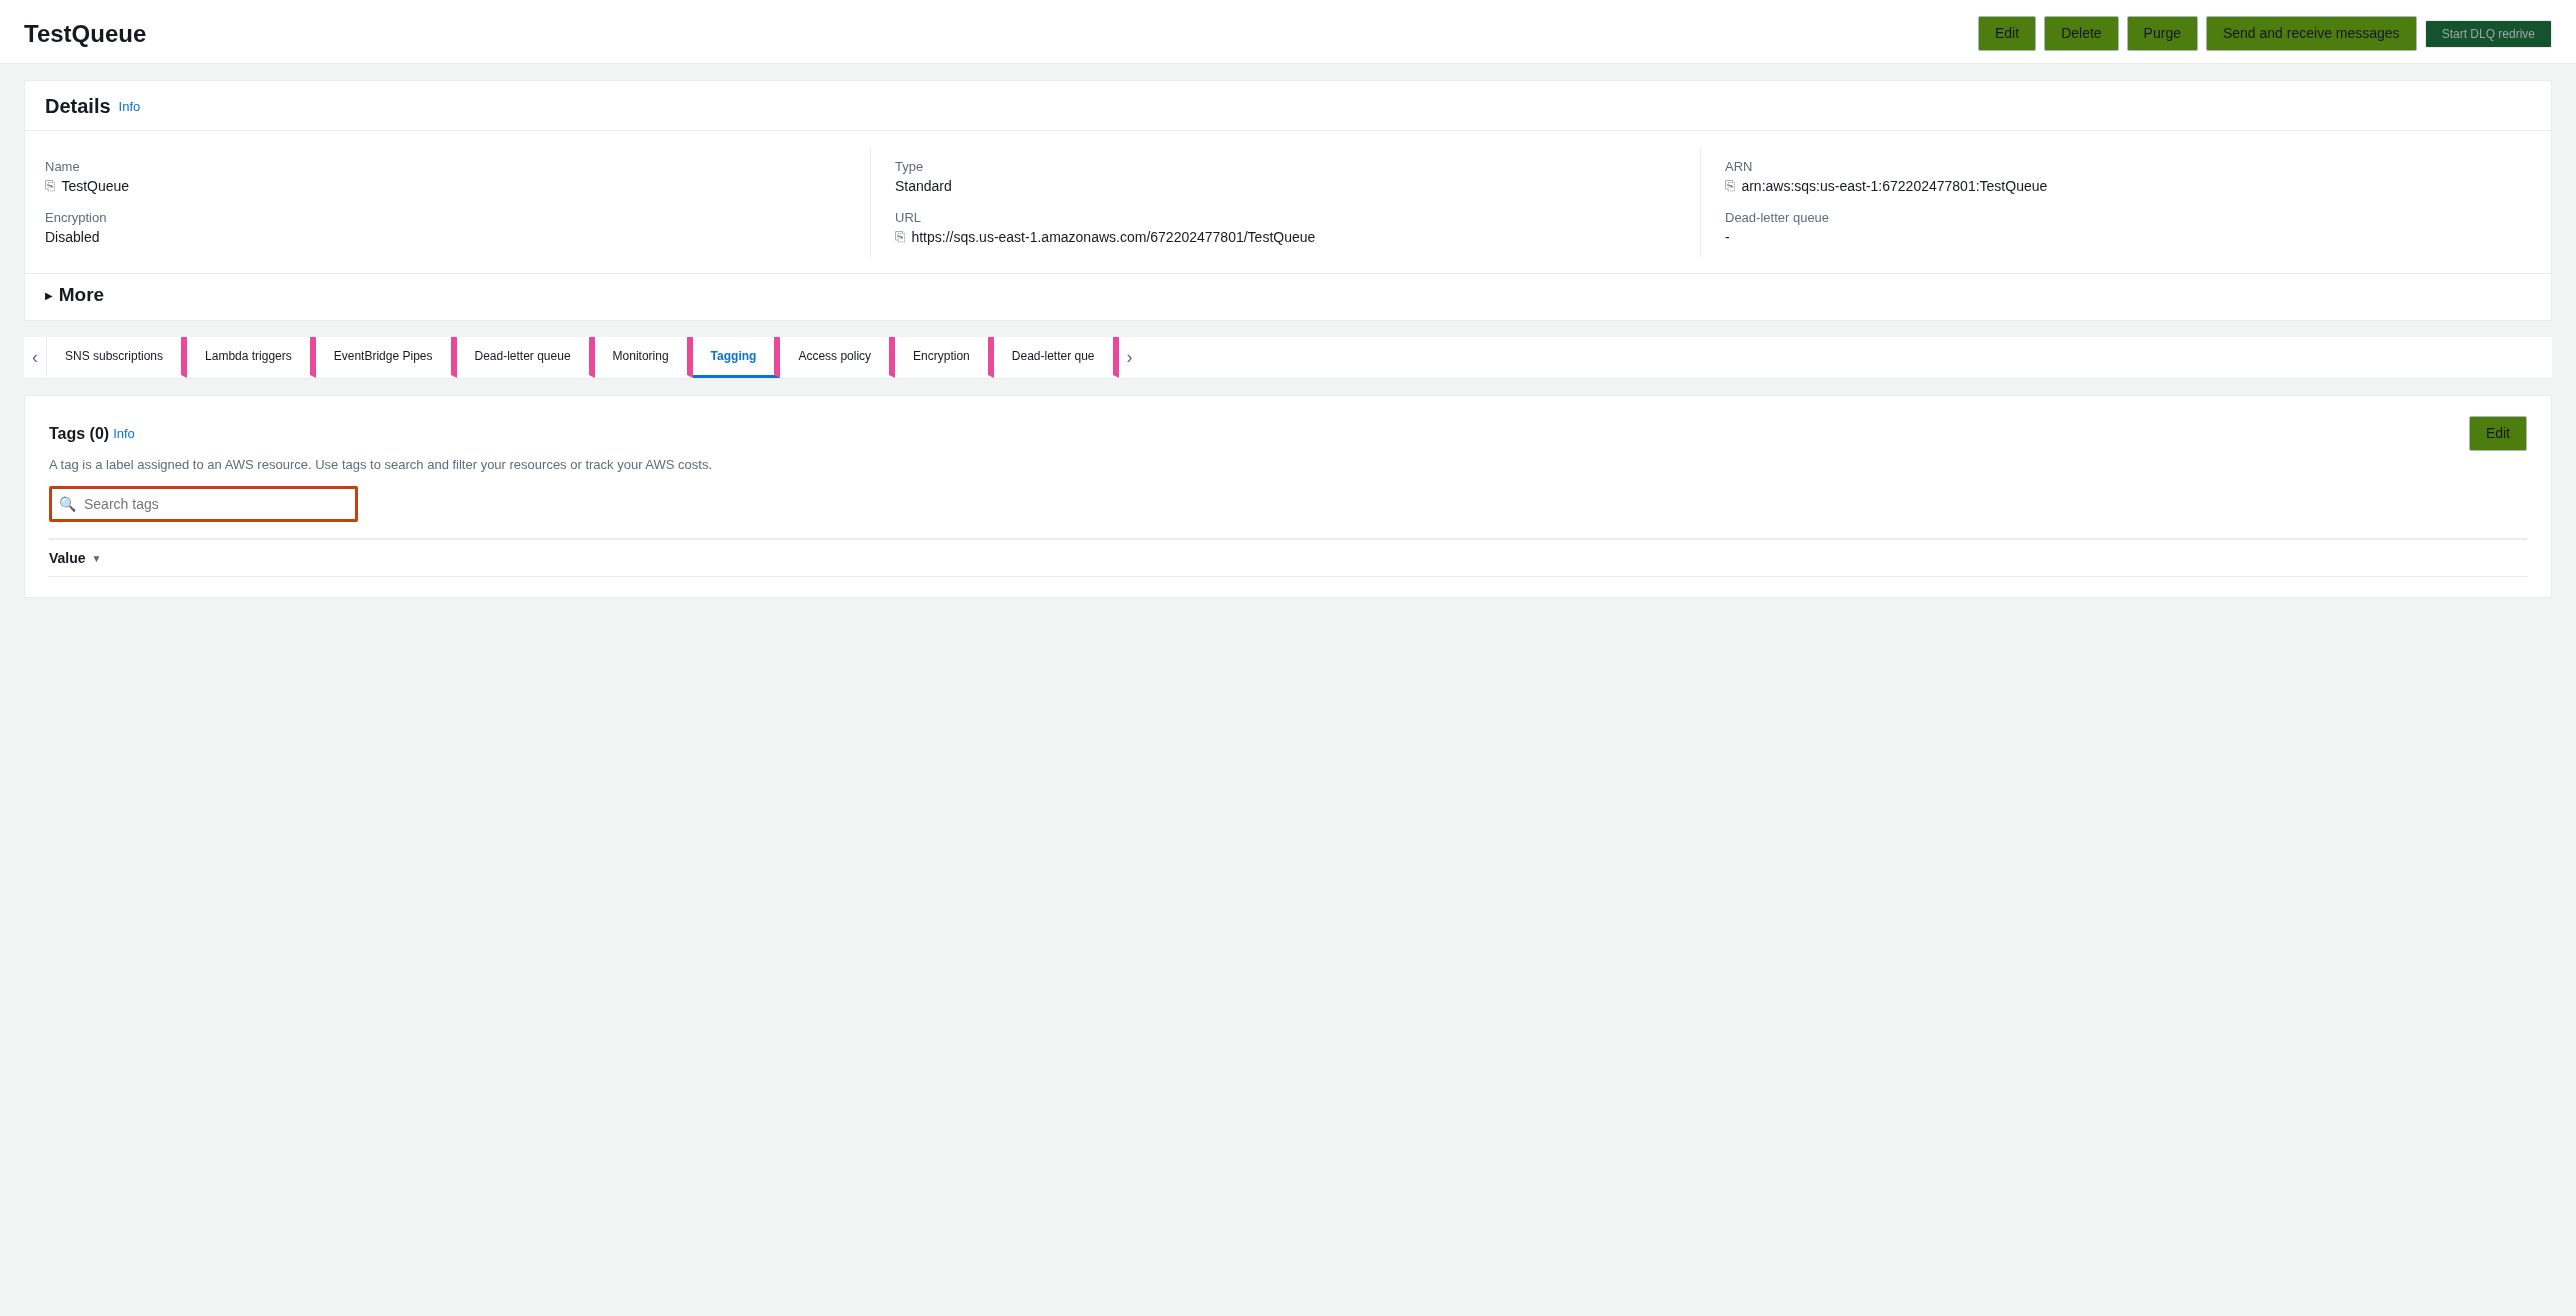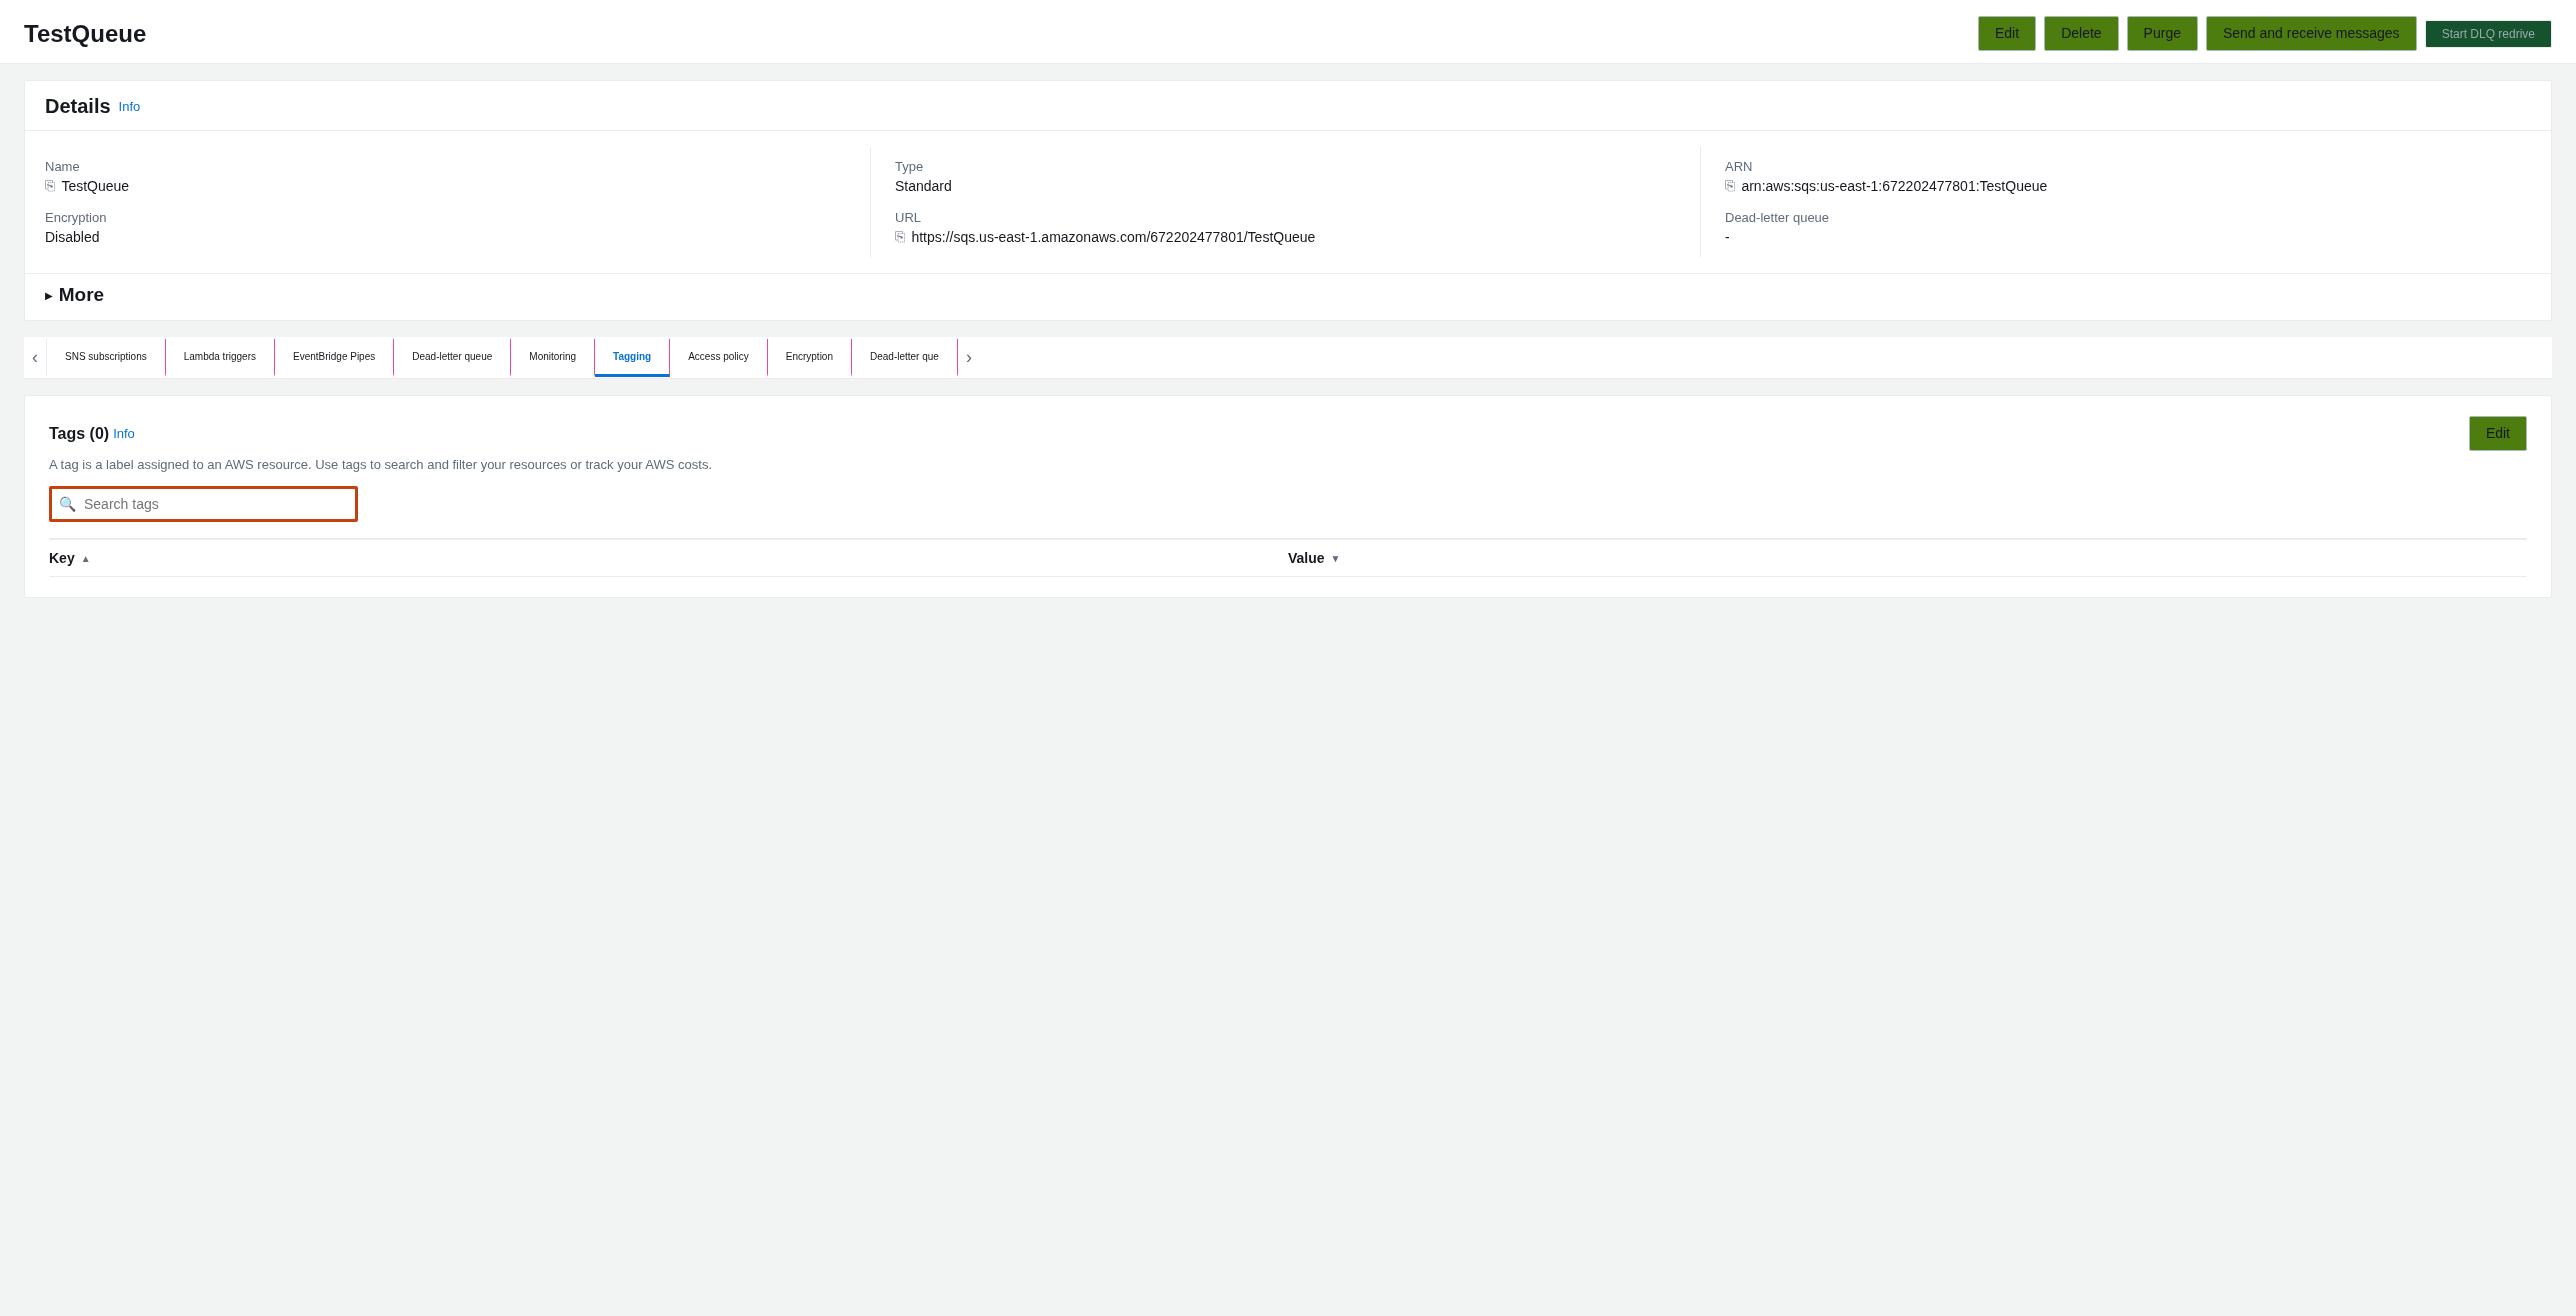--- a/index.html
+++ b/index.html
@@ -145,27 +145,27 @@
       padding: 10px 8px;
       cursor: pointer;
       color: #5f6b7a;
       font-size: 18px;
       border: none;
       background: none;
       flex-shrink: 0;
     }
     .tab-item {
       padding: 12px 18px;
-      font-size: 10px;
+      font-size: 12px;
       cursor: pointer;
       color: #16191f;
       border-bottom: 3px solid transparent;
       white-space: nowrap;
       flex-shrink: 0;
-      border-right: 1px solid #ec4899;
+      border-right: 6px solid #ec4899;
     }
     .tab-item:first-of-type {
       border-left: 1px solid #e9ebed;
     }
     .tab-item.active {
       color: #0972d3;
       border-bottom: 3px solid #0972d3;
       font-weight: 600;
     }
 
@@ -341,23 +341,19 @@
   <p class="tags-description">A tag is a label assigned to an AWS resource. Use tags to search and filter your resources or track your AWS costs.</p>
 
   <div class="search-container">
     <span class="search-icon-inner">🔍</span>
     <input class="search-input" type="text" placeholder="Search tags" style="">
   </div>
 
   <div class="tags-table">
     <div class="table-header-row">
       <div class="table-header-cell">
-        <span>Key</span>
-        <span class="sort-icon">▲</span>
-      </div>
-      <div class="table-header-cell">
         <span>Value</span>
         <span class="sort-icon-desc">▼</span>
       </div>
     </div>
   </div>
 </div>
 
 
 </body></html>

